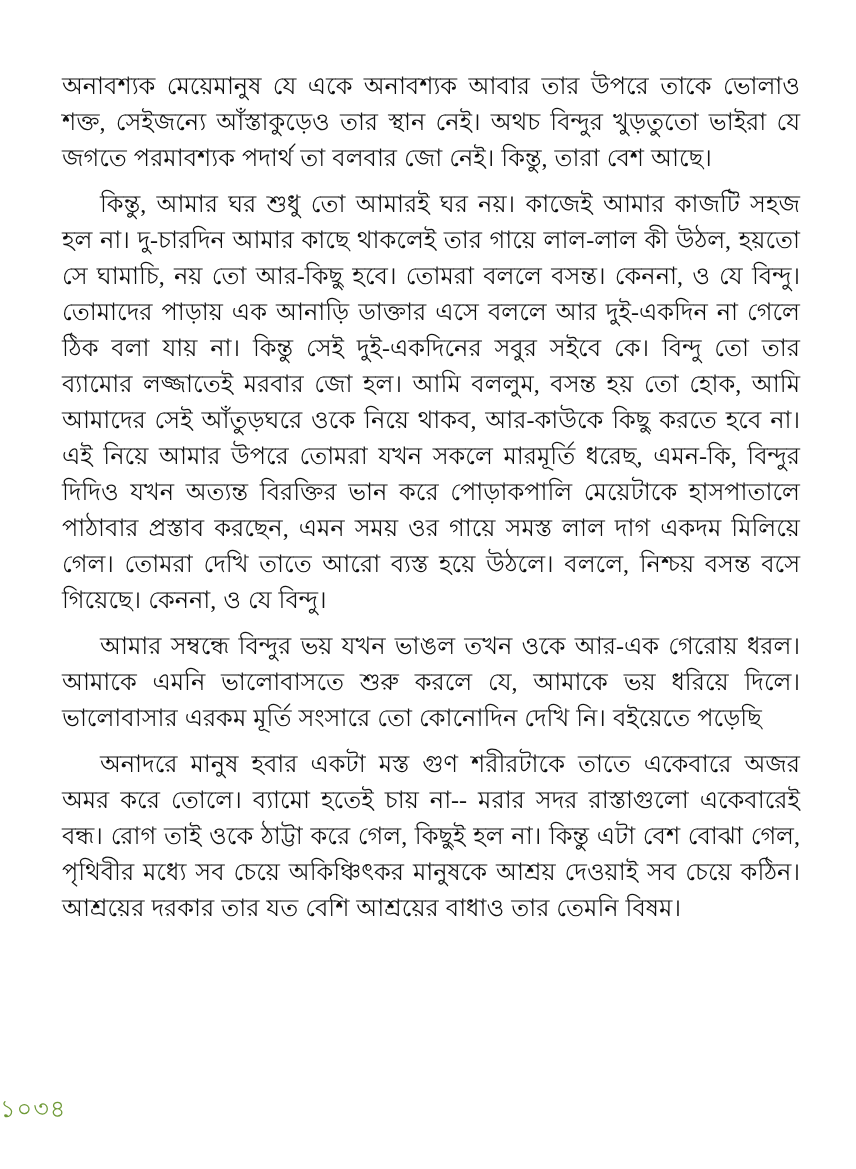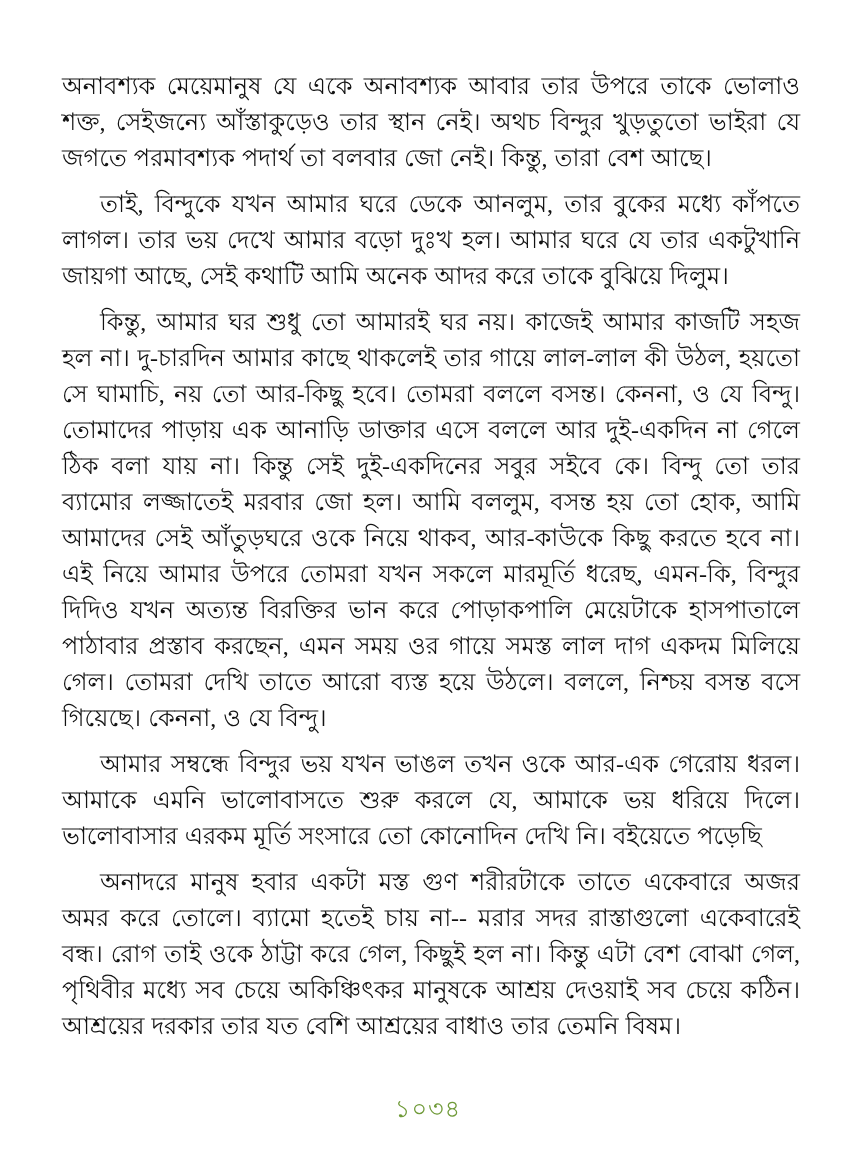--- a/index.html
+++ b/index.html
@@ -32,35 +32,33 @@
     word-spacing: 1px;
   }
   .text-block p.indent {
     text-indent: 38px;
   }
   .page-number {
     position: absolute;
     left: 0;
     right: 0;
     bottom: 46px;
-    text-align: center;
     font-size: 24px;
     line-height: 28px;
     color: #6f9a38;
     letter-spacing: 1px;
   }
 </style>
 </head>
 <body>
 
 <div class="page">
 
   <div class="text-block">
     <p>অনাবশ্যক মেয়েমানুষ যে একে অনাবশ্যক আবার তার উপরে তাকে ভোলাও শক্ত, সেইজন্যে আঁস্তাকুড়েও তার স্থান নেই। অথচ বিন্দুর খুড়তুতো ভাইরা যে জগতে পরমাবশ্যক পদার্থ তা বলবার জো নেই। কিন্তু, তারা বেশ আছে।</p>
-    <p class="indent">তাই, বিন্দুকে যখন আমার ঘরে ডেকে আনলুম, তার বুকের মধ্যে কাঁপতে লাগল। তার ভয় দেখে আমার বড়ো দুঃখ হল। আমার ঘরে যে তার একটুখানি জায়গা আছে, সেই কথাটি আমি অনেক আদর করে তাকে বুঝিয়ে দিলুম।</p>
     <p class="indent">কিন্তু, আমার ঘর শুধু তো আমারই ঘর নয়। কাজেই আমার কাজটি সহজ হল না। দু-চারদিন আমার কাছে থাকলেই তার গায়ে লাল-লাল কী উঠল, হয়তো সে ঘামাচি, নয় তো আর-কিছু হবে। তোমরা বললে বসন্ত। কেননা, ও যে বিন্দু। তোমাদের পাড়ায় এক আনাড়ি ডাক্তার এসে বললে আর দুই-একদিন না গেলে ঠিক বলা যায় না। কিন্তু সেই দুই-একদিনের সবুর সইবে কে। বিন্দু তো তার ব্যামোর লজ্জাতেই মরবার জো হল। আমি বললুম, বসন্ত হয় তো হোক, আমি আমাদের সেই আঁতুড়ঘরে ওকে নিয়ে থাকব, আর-কাউকে কিছু করতে হবে না। এই নিয়ে আমার উপরে তোমরা যখন সকলে মারমূর্তি ধরেছ, এমন-কি, বিন্দুর দিদিও যখন অত্যন্ত বিরক্তির ভান করে পোড়াকপালি মেয়েটাকে হাসপাতালে পাঠাবার প্রস্তাব করছেন, এমন সময় ওর গায়ে সমস্ত লাল দাগ একদম মিলিয়ে গেল। তোমরা দেখি তাতে আরো ব্যস্ত হয়ে উঠলে। বললে, নিশ্চয় বসন্ত বসে গিয়েছে। কেননা, ও যে বিন্দু।</p>
     <p class="indent">আমার সম্বন্ধে বিন্দুর ভয় যখন ভাঙল তখন ওকে আর-এক গেরোয় ধরল। আমাকে এমনি ভালোবাসতে শুরু করলে যে, আমাকে ভয় ধরিয়ে দিলে। ভালোবাসার এরকম মূর্তি সংসারে তো কোনোদিন দেখি নি। বইয়েতে পড়েছি</p>
     <p class="indent">অনাদরে মানুষ হবার একটা মস্ত গুণ শরীরটাকে তাতে একেবারে অজর অমর করে তোলে। ব্যামো হতেই চায় না-- মরার সদর রাস্তাগুলো একেবারেই বন্ধ। রোগ তাই ওকে ঠাট্টা করে গেল, কিছুই হল না। কিন্তু এটা বেশ বোঝা গেল, পৃথিবীর মধ্যে সব চেয়ে অকিঞ্চিৎকর মানুষকে আশ্রয় দেওয়াই সব চেয়ে কঠিন। আশ্রয়ের দরকার তার যত বেশি আশ্রয়ের বাধাও তার তেমনি বিষম।</p>
   </div>
 
   <div class="page-number">১০৩৪</div>
 
 </div>
 
 </body></html>

